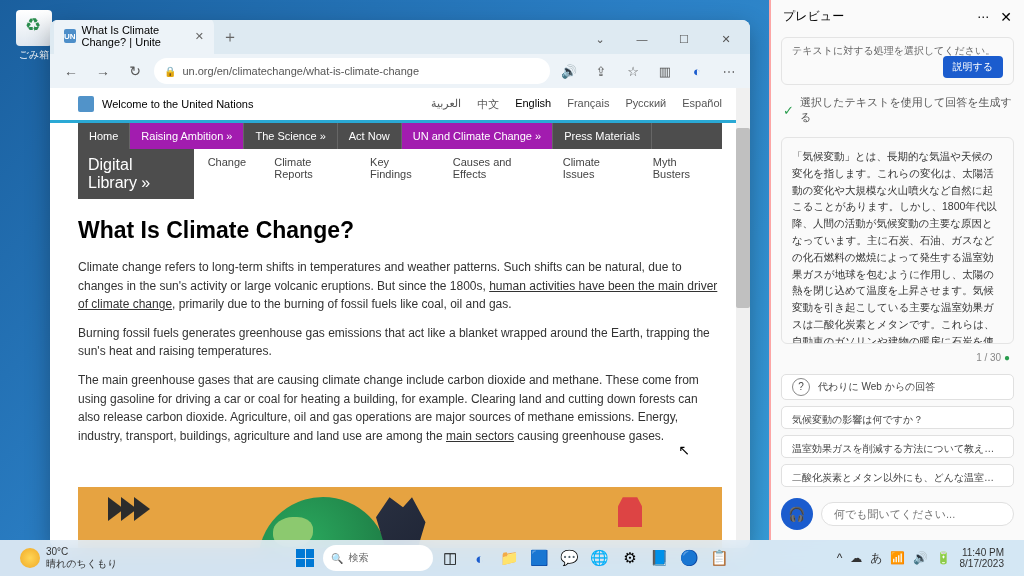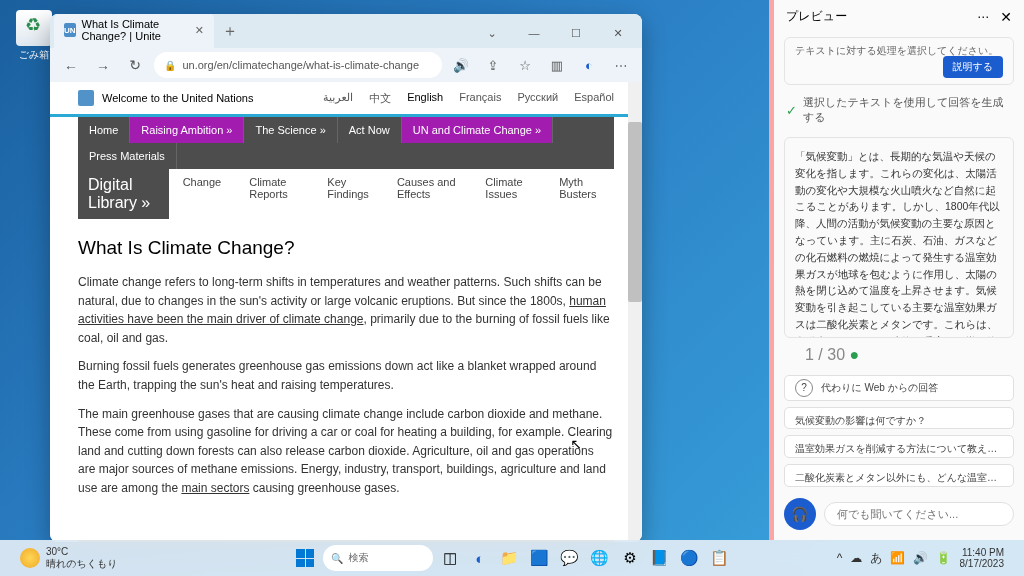--- a/index.html
+++ b/index.html
@@ -1,20 +1,20 @@
 <!DOCTYPE html>
 <html><head>
 <meta charset="utf-8">
 <style>
 *{margin:0;padding:0;box-sizing:border-box;font-family:"Segoe UI",Arial,sans-serif}
 body{background:linear-gradient(135deg,#1a5f9e 0%,#2b7fc5 40%,#3ba8e0 100%);width:1024px;height:576px;overflow:hidden;position:relative}
 .desktop-icon{position:absolute;top:10px;left:16px;text-align:center;color:#fff;font-size:10px}
 .desktop-icon .icon{width:36px;height:36px;background:linear-gradient(180deg,#fff,#e0e8f0);border-radius:4px;margin:0 auto 2px;position:relative}
 .desktop-icon .icon::before{content:"♻";position:absolute;top:4px;left:9px;color:#2b8e4e;font-size:18px}
-.browser{position:absolute;top:14px;left:50px;width:592px;height:528px;background:#edf3f8;border-radius:8px;box-shadow:0 8px 24px rgba(0,0,0,0.3);overflow:hidden;display:flex;flex-direction:column}
+.browser{position:absolute;top:20px;left:50px;width:700px;height:528px;background:#edf3f8;border-radius:8px;box-shadow:0 8px 24px rgba(0,0,0,0.3);overflow:hidden;display:flex;flex-direction:column}
 .tabbar{height:34px;background:#deeaf2;display:flex;align-items:flex-end;padding:0 4px}
 .tab{background:#edf3f8;border-radius:7px 7px 0 0;padding:6px 10px;display:flex;align-items:center;gap:6px;font-size:11px;max-width:160px}
 .tab .favicon{width:14px;height:14px;background:#4d8ec9;border-radius:2px;display:flex;align-items:center;justify-content:center;color:#fff;font-size:8px;font-weight:bold}
 .tab-close{margin-left:4px;color:#666;cursor:pointer}
 .tab-add{padding:6px 8px;color:#666;cursor:pointer}
 .wincontrols{margin-left:auto;display:flex;gap:2px}
 .wincontrols div{width:40px;height:30px;display:flex;align-items:center;justify-content:center;color:#555;font-size:11px;cursor:pointer}
 .addrbar{height:34px;background:#edf3f8;display:flex;align-items:center;padding:0 8px;gap:6px}
 .addrbar .navbtn{width:26px;height:26px;display:flex;align-items:center;justify-content:center;color:#555;border-radius:4px;cursor:pointer;font-size:14px}
 .addrbar .url{flex:1;background:#fff;border-radius:14px;height:26px;display:flex;align-items:center;padding:0 10px;font-size:11px;color:#555;gap:6px}
@@ -26,44 +26,44 @@
 .langlist{margin-left:auto;display:flex;gap:16px;font-size:11px}
 .langlist span{color:#555}
 .langlist .active{color:#000;font-weight:normal}
 .nav1{background:#4d4d4d;display:flex;flex-wrap:wrap;padding:0;margin:0 28px}
 .nav1 a{color:#fff;font-size:11px;padding:7px 11px;text-decoration:none;border-right:1px solid #666}
 .nav1 a.alt{background:#a21caf}
 .nav2{background:#fff;display:flex;padding:0;margin:0 28px}
 .nav2 a{color:#444;font-size:11px;padding:7px 14px;text-decoration:none}
 .nav2 .darkitem{background:#4d4d4d;color:#fff;padding:7px 10px}
 .content{padding:18px 28px}
-.content h1{font-size:19px;font-weight:400;margin-bottom:14px;font-family:Arial,sans-serif}
+.content h1{font-size:23px;font-weight:700;margin-bottom:14px;font-family:Arial,sans-serif}
 .content p{font-size:12px;line-height:1.55;color:#333;margin-bottom:10px}
 .content a{color:#333;text-decoration:underline}
 .heroimg{margin:14px 28px 0;height:110px;background:#e6a341;position:relative;overflow:hidden}
 .heroimg .chev{position:absolute;top:10px;left:30px;display:flex}
 .heroimg .chev span{width:0;height:0;border-left:16px solid #2c2c2c;border-top:12px solid transparent;border-bottom:12px solid transparent;margin-right:-3px}
 .heroimg .globe{position:absolute;bottom:-30px;left:180px;width:130px;height:130px;border-radius:50%;background:radial-gradient(circle at 35% 35%,#2aa85d,#1a6f3e)}
 .heroimg .globe::after{content:"";position:absolute;top:20px;left:15px;width:40px;height:30px;background:#8cc96f;border-radius:50% 40% 50% 40%}
 .heroimg .arm{position:absolute;bottom:0;left:280px;width:90px;height:100px;background:linear-gradient(135deg,#2a3142,#1a2030);clip-path:polygon(40% 100%,30% 50%,20% 20%,35% 0%,50% 10%,60% 0%,75% 25%,65% 55%,70% 100%)}
 .heroimg .gas{position:absolute;top:10px;right:80px;width:24px;height:30px;background:#d44;clip-path:polygon(20% 0,80% 0,100% 30%,100% 100%,0 100%,0 30%)}
 .scrollbar{position:absolute;right:0;top:0;width:14px;height:100%;background:#f0f0f0}
 .scrollbar .thumb{position:absolute;top:40px;width:100%;height:180px;background:#c0c0c0;border-radius:2px}
 .cursor{position:absolute;right:60px;bottom:90px;font-size:14px;color:#000}
 
-.copilot{position:absolute;top:0;right:0;width:255px;height:540px;background:#fafafa;border-left:5px solid #fca5a5;display:flex;flex-direction:column}
+.copilot{position:absolute;top:0;right:0;width:255px;height:540px;background:#fafafa;border-left:2px solid #fca5a5;display:flex;flex-direction:column}
 .cphdr{display:flex;align-items:center;padding:8px 12px;font-size:12px}
 .cphdr .more{margin-left:auto;margin-right:10px;cursor:pointer;letter-spacing:1px}
 .cphdr .close{cursor:pointer;font-size:14px}
 .cpnotice{margin:4px 10px;padding:6px 10px;border:1px solid #e4e4e4;border-radius:6px;font-size:10px;color:#666}
 .cpnotice .btn{float:right;background:#1b5cce;color:#fff;padding:4px 10px;border-radius:4px;font-size:10px;margin-top:-2px}
 .cpcheck{margin:6px 12px;font-size:11px;color:#555;display:flex;align-items:center;gap:6px}
 .cpcheck .chk{color:#2a9d4e;font-size:13px}
 .cpanswer{margin:6px 10px;padding:10px;border:1px solid #e4e4e4;border-radius:6px;font-size:10.5px;line-height:1.6;color:#333;max-height:220px;overflow:hidden}
-.cppager{margin:2px 31px 8px;font-size:16px;color:#888}
+.cppager{text-align:right;margin:2px 14px 8px;font-size:10px;color:#888}
 .cppager .ok{color:#2a9d4e}
 .cpsuggest{margin:3px 10px;padding:6px 10px;border:1px solid #e0e0e0;border-radius:5px;font-size:10px;color:#444;background:#fff;white-space:nowrap;overflow:hidden;text-overflow:ellipsis}
 .cpsuggest.withicon{display:flex;align-items:center;gap:8px}
 .cpsuggest .qicon{width:18px;height:18px;border:1px solid #888;border-radius:50%;display:flex;align-items:center;justify-content:center;font-size:10px}
 .cpinput{margin:8px 10px 10px;display:flex;align-items:center;gap:8px}
 .cpinput .mic{width:32px;height:32px;border-radius:50%;background:#1b5cce;color:#fff;display:flex;align-items:center;justify-content:center;font-size:14px}
 .cpinput input{flex:1;border:1px solid #e0e0e0;border-radius:16px;height:24px;padding:0 12px;font-size:11px;outline:none}
 
 .taskbar{position:absolute;bottom:0;left:0;right:0;height:36px;background:rgba(230,238,246,0.9);backdrop-filter:blur(10px);display:flex;align-items:center;padding:0 20px}
 .weather{display:flex;align-items:center;gap:6px;font-size:10px;color:#333}
@@ -141,21 +141,21 @@
       <a>Change</a>
       <a>Climate Reports</a>
       <a>Key Findings</a>
       <a>Causes and Effects</a>
       <a>Climate Issues</a>
       <a>Myth Busters</a>
     </div>
     <div class="content">
       <h1>What Is Climate Change?</h1>
       <p><span>Climate change refers to long-term shifts in temperatures and weather patterns. Such shifts can be natural, due to changes in the sun's activity or large volcanic eruptions. But since the 1800s, </span><a>human activities have been the main driver of climate change</a><span>, primarily due to the burning of fossil fuels like coal, oil and gas.</span></p>
-      <p>Burning fossil fuels generates greenhouse gas emissions down act like a blanket wrapped around the Earth, trapping the sun's heat and raising temperatures.</p>
+      <p>Burning fossil fuels generates greenhouse gas emissions that act like a blanket wrapped around the Earth, trapping the sun's heat and raising temperatures.</p>
       <p><span>The main greenhouse gases that are causing climate change include carbon dioxide and methane. These come from using gasoline for driving a car or coal for heating a building, for example. Clearing land and cutting down forests can also release carbon dioxide. Agriculture, oil and gas operations are major sources of methane emissions. Energy, industry, transport, buildings, agriculture and land use are among the </span><a>main sectors</a><span> causing greenhouse gases.</span></p>
     </div>
     <div class="heroimg">
       <div class="chev">
           <span></span>
           <span></span>
           <span></span>
         </div>
       <div class="globe"></div>
       <div class="arm"></div>

